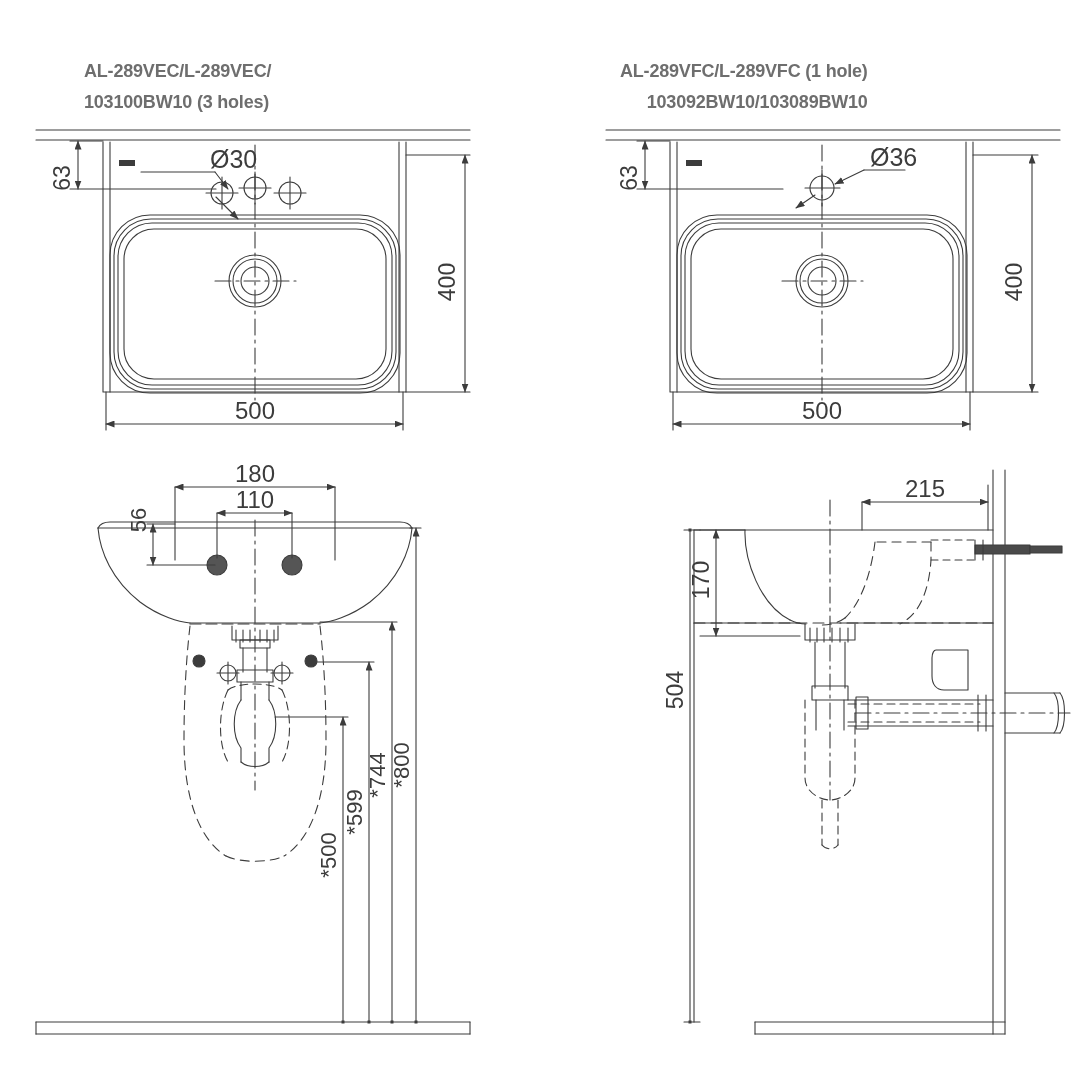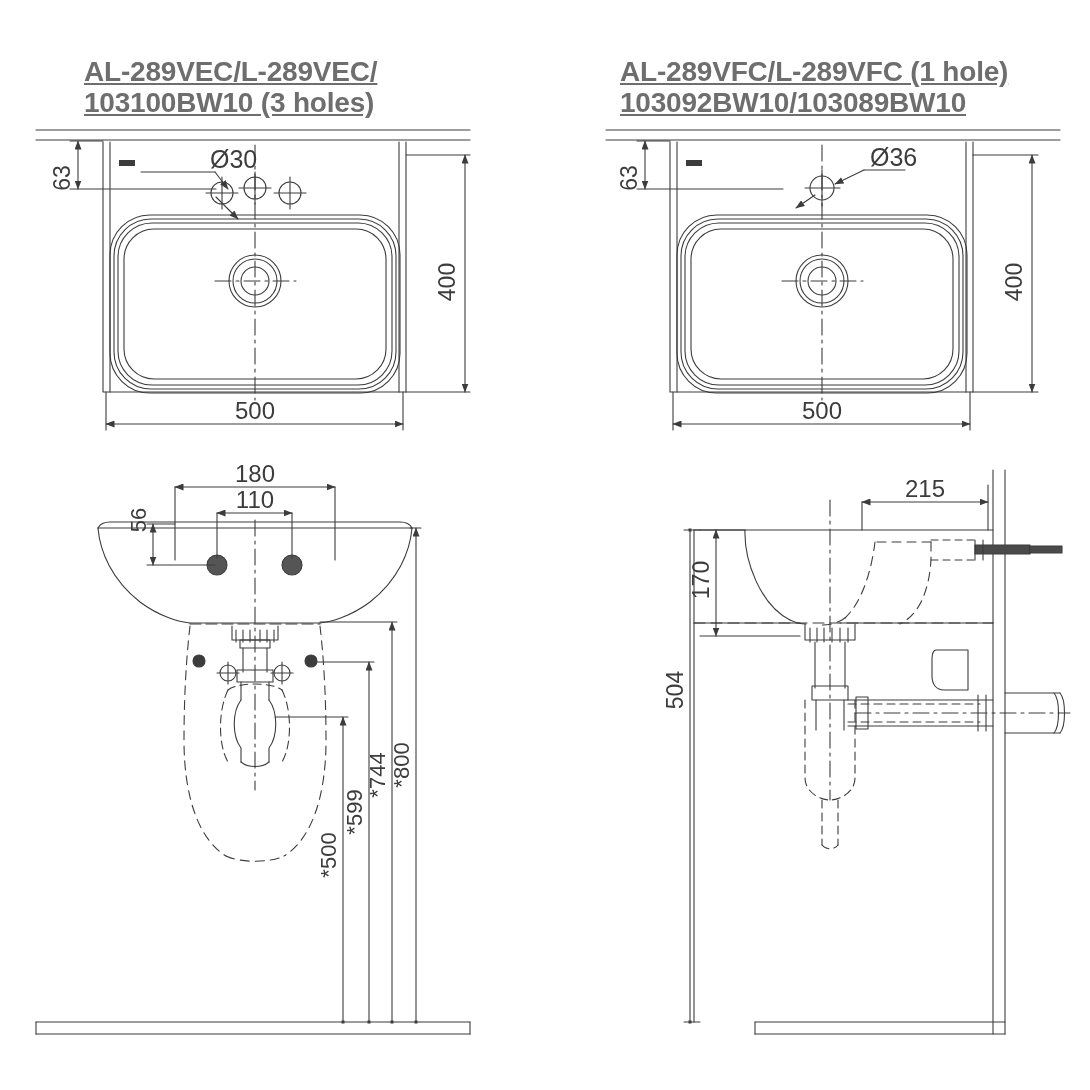--- a/index.html
+++ b/index.html
@@ -19,29 +19,28 @@
   #sheet {
     position: absolute;
     left: 0; top: 0;
     width: 1090px;
     height: 1090px;
   }
   .title-block {
     position: absolute;
     font-family: "Liberation Sans", sans-serif;
     font-weight: bold;
-    font-size: 28px;
+    font-size: 18px;
     line-height: 31px;
     color: #6e6e6e;
     letter-spacing: -0.2px;
     white-space: pre;
-    text-decoration: underline;
   }
   #title-left  { left: 84px; top: 56px; }
-  #title-right { left: 620px; top: 56px; }
+  #title-right { left: 620px; top: 56px; text-align: right; }
   svg { display: block; }
   text {
     font-family: "Liberation Sans", sans-serif;
     fill: #3c3c3c;
   }
 </style>
 </head>
 <body>
 
 <div class="title-block" id="title-left"><span>AL-289VEC/L-289VEC/</span>

